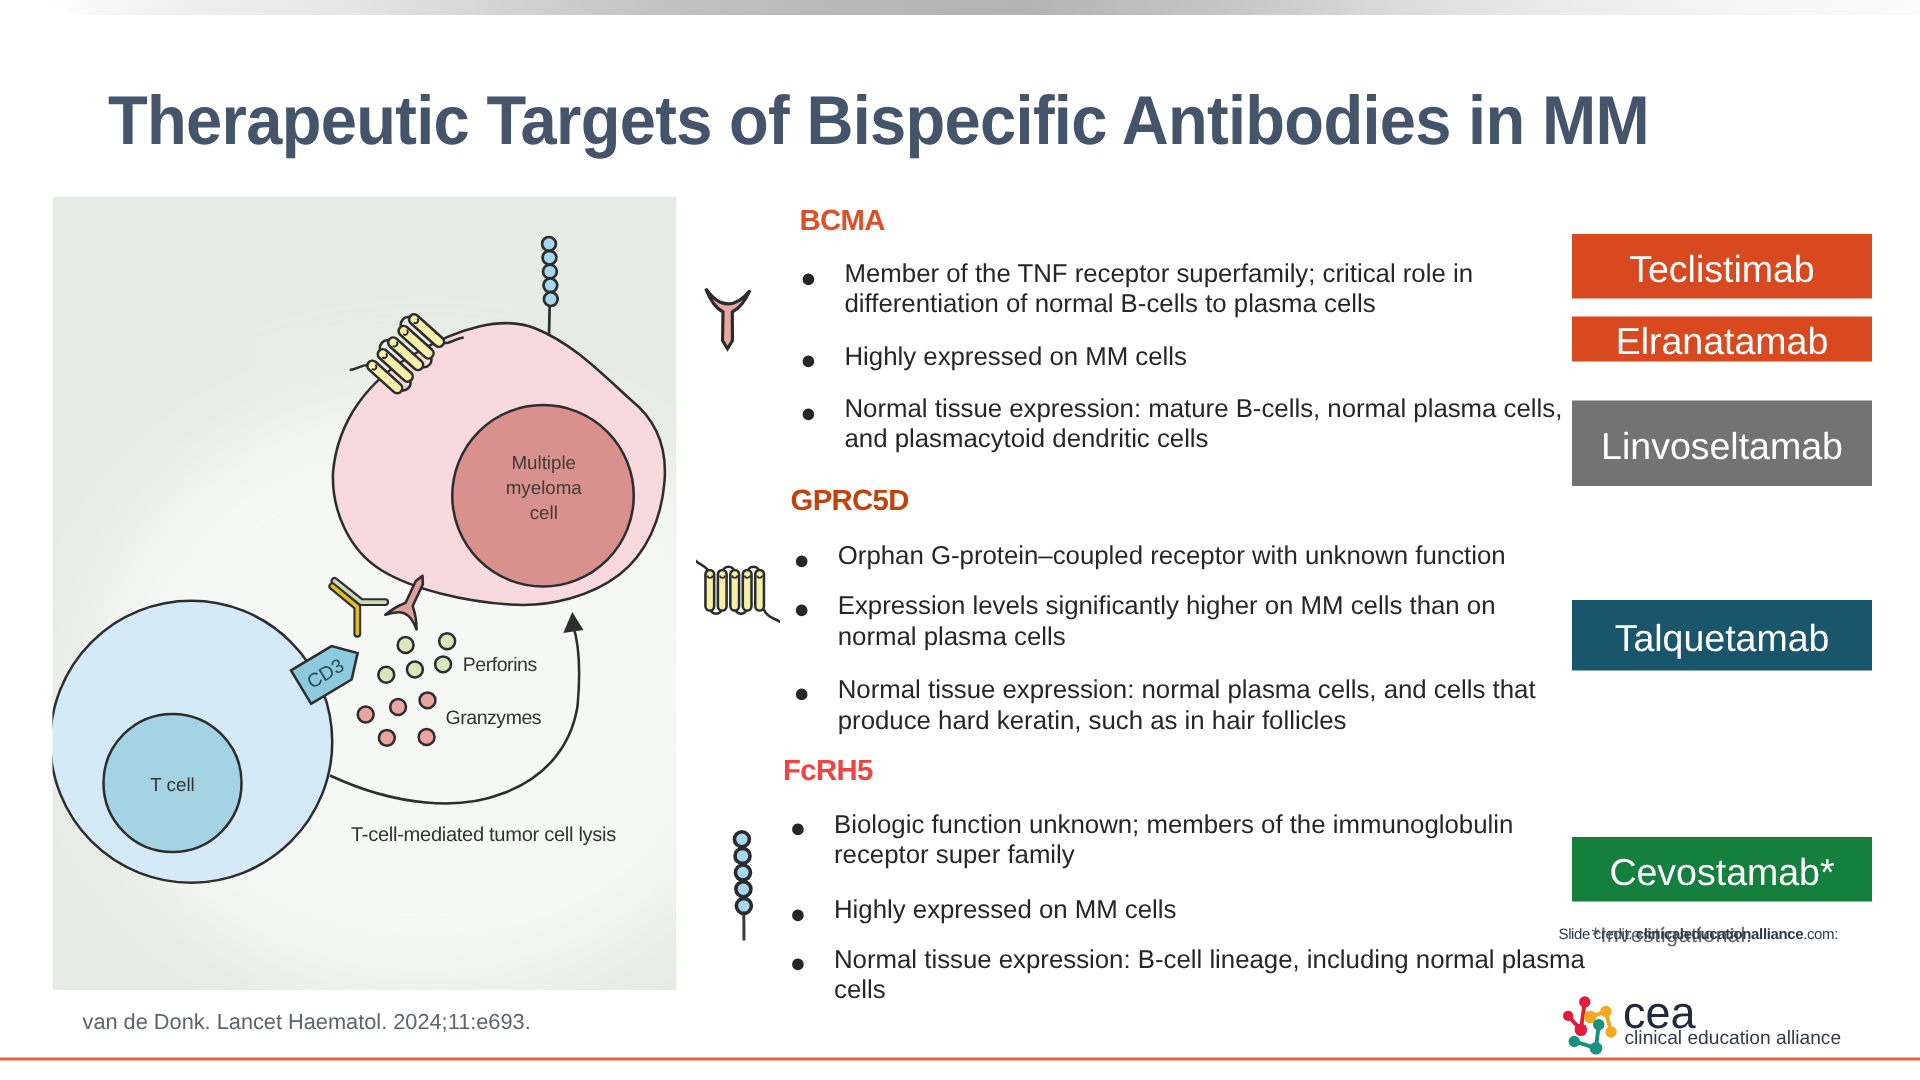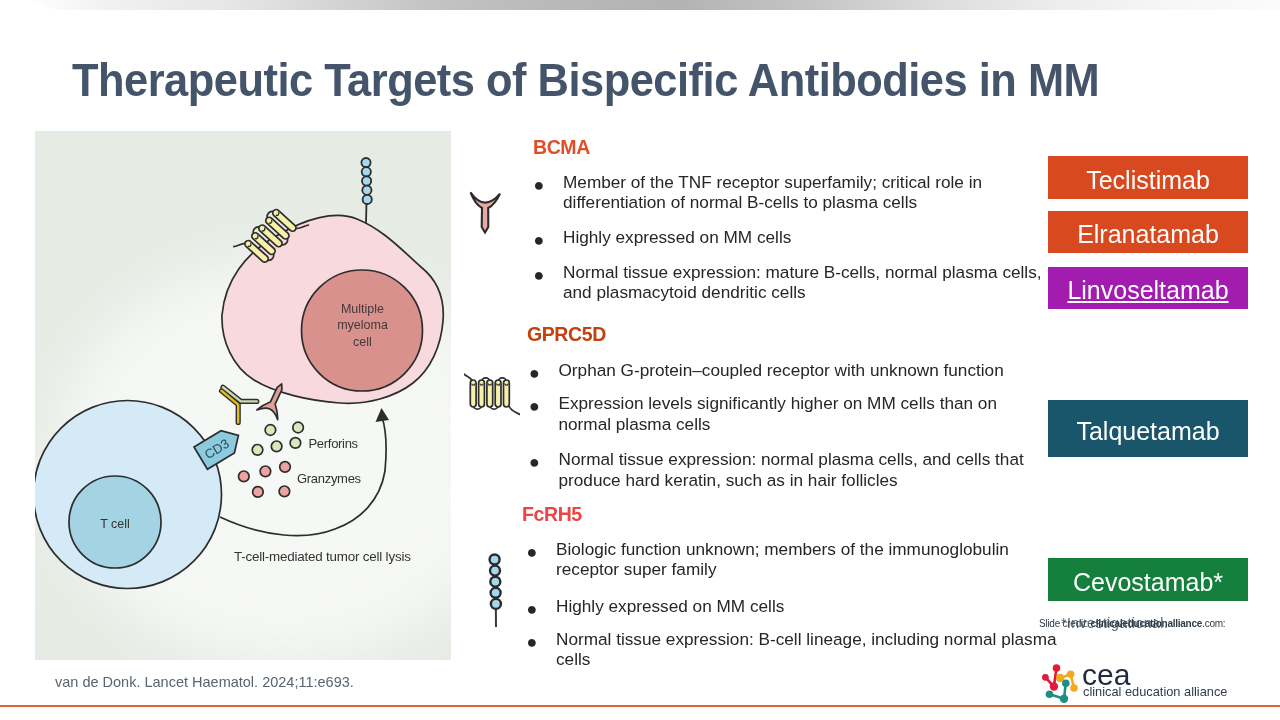--- a/index.html
+++ b/index.html
@@ -193,23 +193,23 @@
 <div class="abs bul" style="left:526.5px;top:595.8px;">
     <span class="dot">●</span>
     <span>Highly expressed on MM cells</span>
   </div>
 <div class="abs bul" style="left:526.5px;top:628.7px;">
     <span class="dot">●</span>
     <span>Normal tissue expression: B-cell lineage, including normal plasma<br>cells</span>
   </div>
 
 <div class="abs btn" style="left:1048px;top:156px;height:43px;background:#d9491f;">Teclistimab</div>
-<div class="abs btn" style="left:1048px;top:211px;height:42px;background:#d9491f;">Elranatamab</div>
-<div class="abs btn" style="left:1048px;top:267px;height:42px;background:#a21caf;text-decoration:underline;">Linvoseltamab</div>
-<div class="abs btn" style="left:1048px;top:400px;height:57px;background:#1a566b;">Talquetamab</div>
+<div class="abs btn" style="left:1048px;top:211px;height:30px;background:#d9491f;">Elranatamab</div>
+<div class="abs btn" style="left:1048px;top:267px;height:57px;background:#737373;">Linvoseltamab</div>
+<div class="abs btn" style="left:1048px;top:400px;height:47px;background:#1a566b;">Talquetamab</div>
 <div class="abs btn" style="left:1048px;top:558px;height:43px;background:#15803d;">Cevostamab*</div>
 
 <div class="abs" id="inv">*Investigational.</div>
 <div class="abs" id="cit">van de Donk. Lancet Haematol. 2024;11:e693.</div>
 <div class="abs" id="credit">Slide credit: <b>clinicaleducationalliance</b>.com:</div>
 
 <svg class="abs" id="cealogo" width="200" height="44" viewBox="0 0 200 44">
   <g stroke-linecap="round">
     <line x1="16.5" y1="6" x2="13.9" y2="24.5" stroke="#e01b3c" stroke-width="2.6"></line>
     <line x1="5.4" y1="15.3" x2="13.9" y2="24.5" stroke="#e01b3c" stroke-width="2.6"></line>

